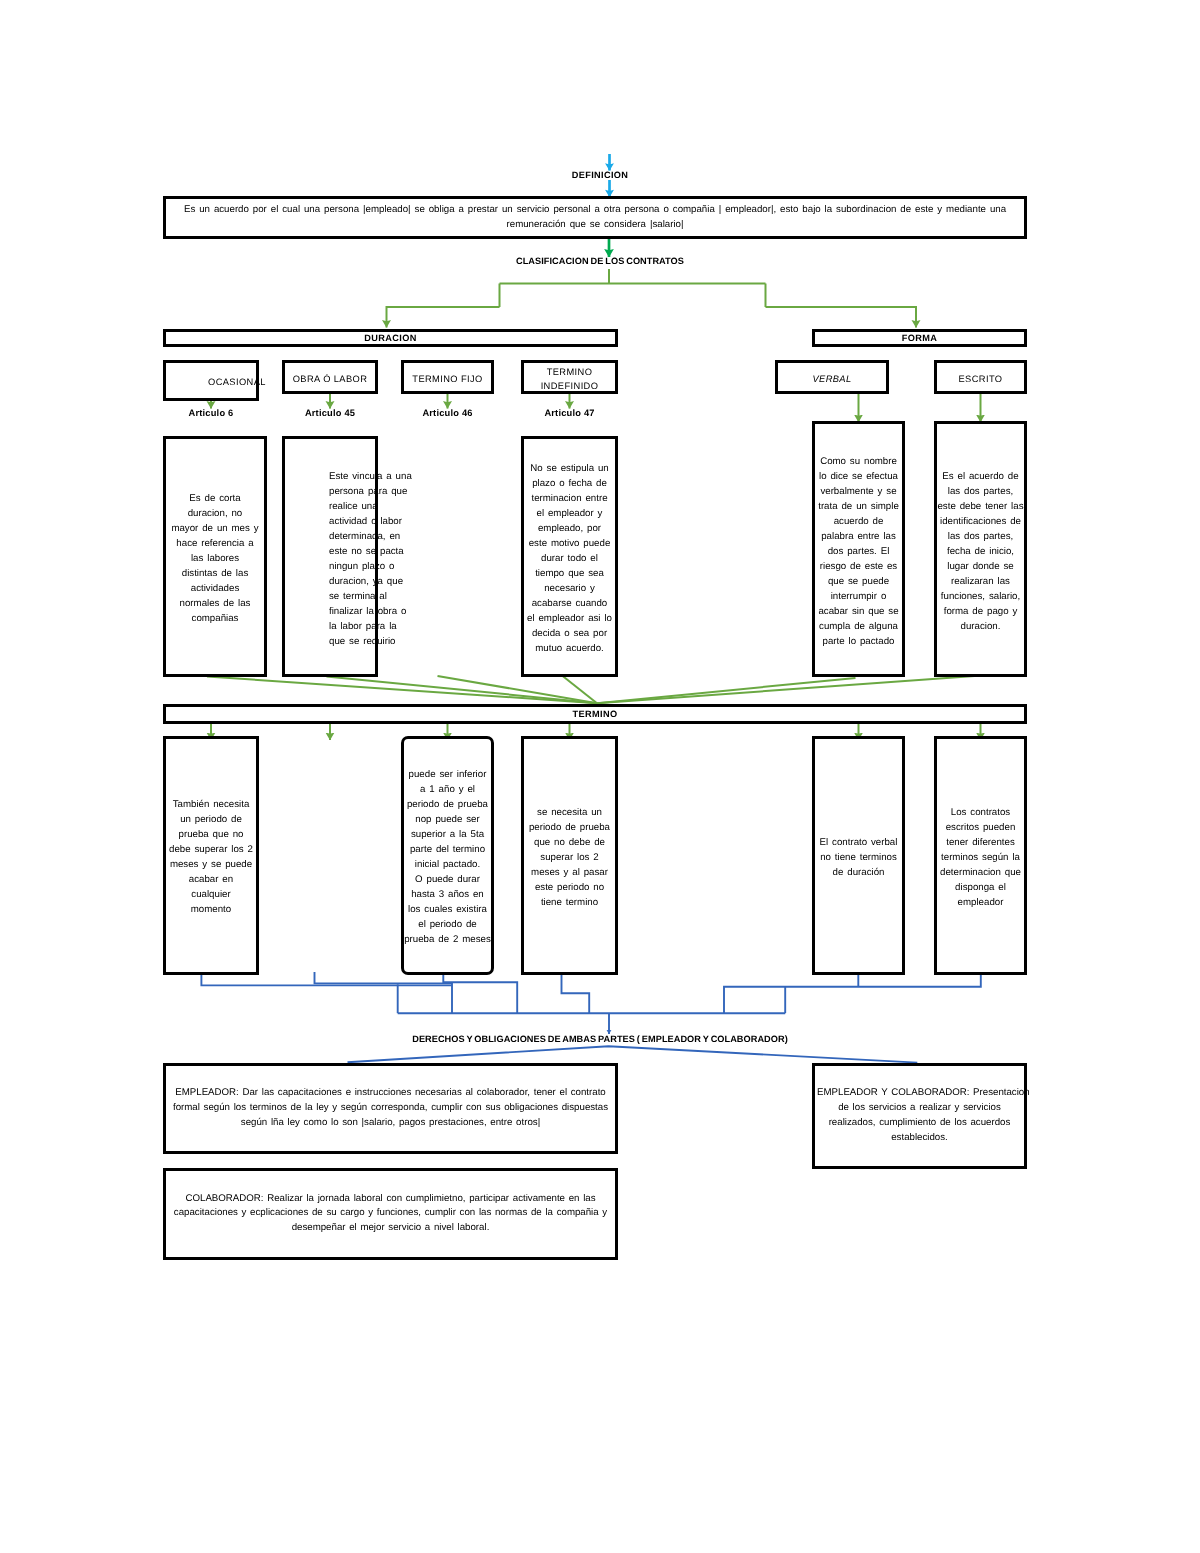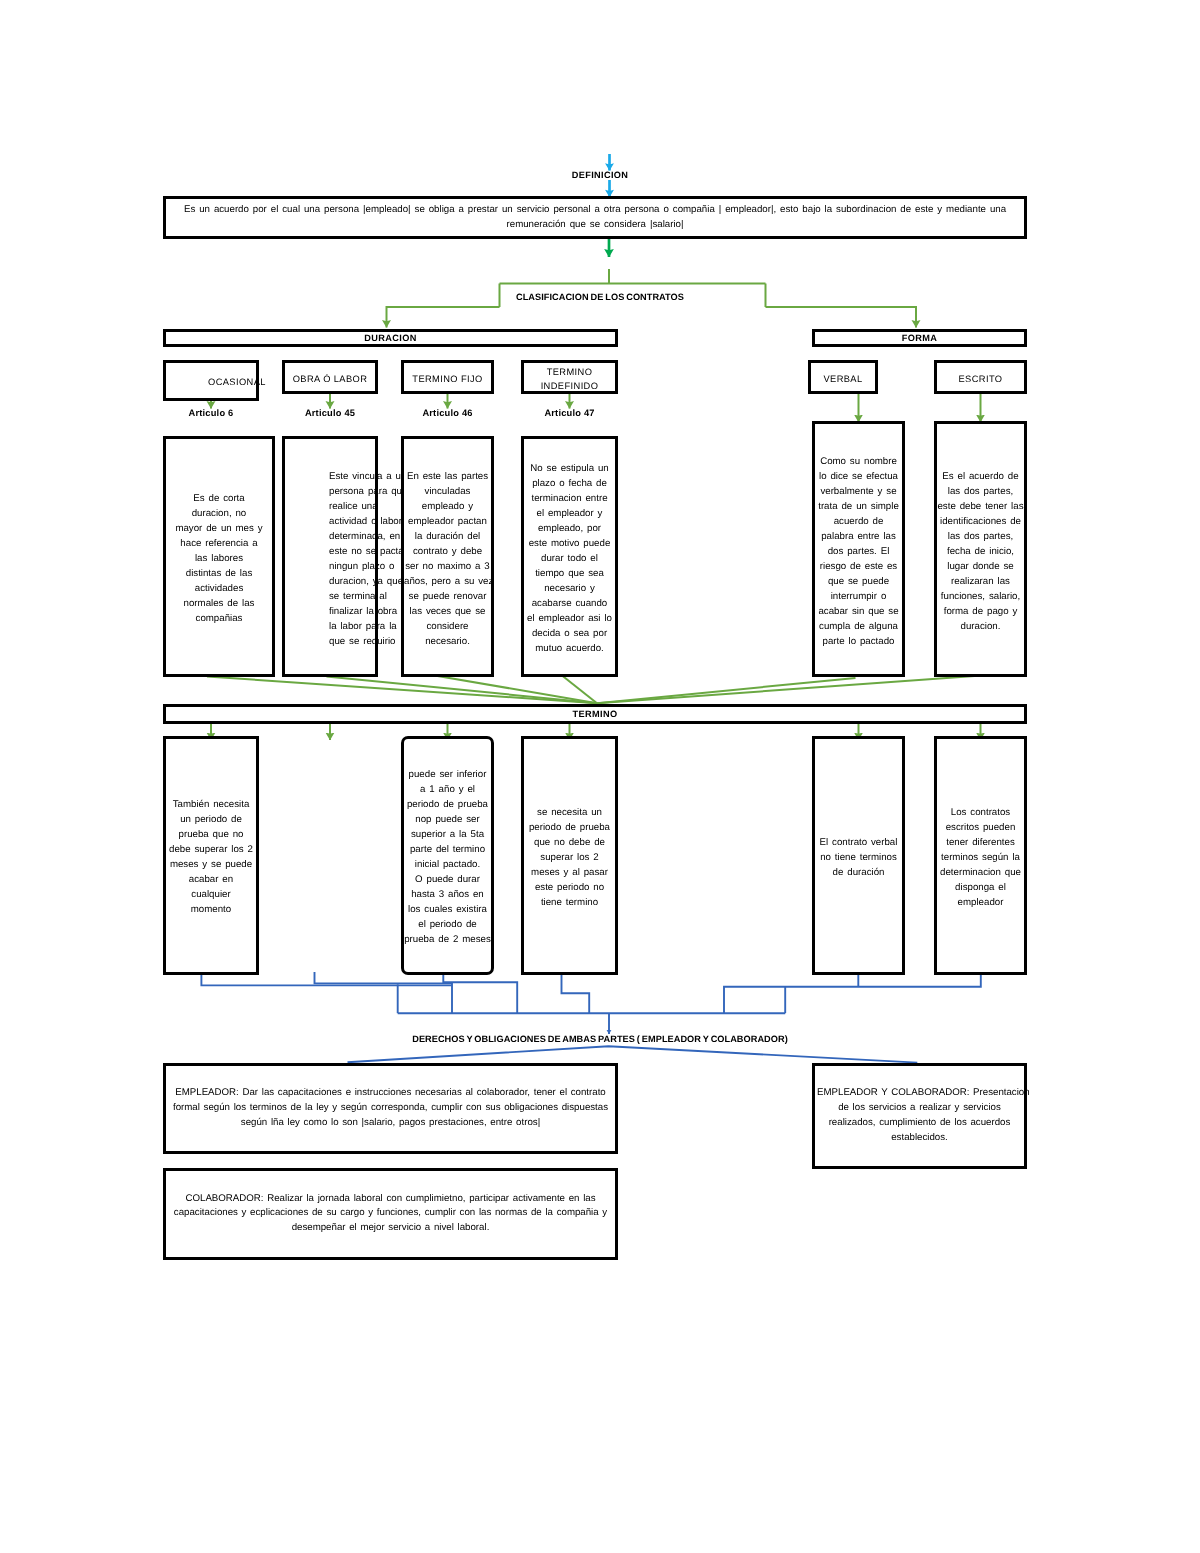--- a/index.html
+++ b/index.html
@@ -81,21 +81,21 @@
 
 
 <div class="lbl" style="left:0px;top:169.5px;width:1200px;">
   <span>DEFINICION</span>
 </div>
 
 <div class="box" id="defbox" style="left:163px;top:196px;width:864px;height:42.5px;">
   <span>Es un acuerdo por el cual una persona |empleado| se obliga a prestar un servicio personal a otra persona o compañia | empleador|, esto bajo la subordinacion de este y mediante una<br>remuneración que se considera |salario|</span>
 </div>
 
-<div class="lbl long" style="left:0px;top:256px;width:1200px;margin-top:36px;">
+<div class="lbl long" style="left:0px;top:256px;width:1200px;">
   <span>CLASIFICACION DE LOS CONTRATOS</span>
 </div>
 
 <div class="box hdr" style="left:163px;top:328.5px;width:455px;height:18.5px;">
   <span>DURACION</span>
 </div>
 
 <div class="box hdr" style="left:812px;top:328.5px;width:215px;height:18.5px;">
   <span>FORMA</span>
 </div>
@@ -113,38 +113,35 @@
     </div>
 <div class="box tbox" style="left:282px;top:359.5px;width:96px;height:34.5px;">
       <span>OBRA Ó LABOR</span>
     </div>
 <div class="box tbox" style="left:401px;top:359.5px;width:93px;height:34.5px;">
       <span>TERMINO FIJO</span>
     </div>
 <div class="box tbox" style="left:521px;top:359.5px;width:97px;height:34.5px;">
       <span>TERMINO INDEFINIDO</span>
     </div>
-<div class="box tbox" style="left:808px;top:359.5px;width:70px;height:34.5px;">
+<div class="box tbox" style="left:775px;top:359.5px;width:114px;height:34.5px;font-style:italic;">
       <span>VERBAL</span>
     </div>
 <div class="box tbox" style="left:934px;top:359.5px;width:93px;height:34.5px;">
       <span>ESCRITO</span>
     </div>
 <div class="lbl art" style="left:161.0px;top:408px;width:100px;"><span>Articulo 6</span></div>
 <div class="lbl art" style="left:280.0px;top:408px;width:100px;"><span>Articulo 45</span></div>
 <div class="lbl art" style="left:397.5px;top:408px;width:100px;"><span>Articulo 46</span></div>
 <div class="lbl art" style="left:519.5px;top:408px;width:100px;"><span>Articulo 47</span></div>
-<div class="box dbox" style="left:163px;top:436px;width:112px;height:241px;">
+<div class="box dbox" style="left:163px;top:436px;width:104px;height:241px;">
       <span>Es de corta<br>duracion, no<br>mayor de un mes y<br>hace referencia a<br>las labores<br>distintas de las<br>actividades<br>normales de las<br>compañias</span>
     </div>
 <div class="box dbox" style="left:282px;top:436px;width:96px;height:241px;padding-left:44px;">
       <span>Este vincula a una<br>persona para que<br>realice una<br>actividad o labor<br>determinada, en<br>este no se pacta<br>ningun plazo o<br>duracion, ya que<br>se termina al<br>finalizar la obra o<br>la labor para la<br>que se requirio</span>
-    </div>
-<div class="box dbox" style="left:401px;top:436px;width:93px;height:241px;">
-      <span>En este las partes<br>vinculadas<br>empleado y<br>empleador pactan<br>la duración del<br>contrato y debe<br>ser no maximo a 3<br>años, pero a su vez<br>se puede renovar<br>las veces que se<br>considere<br>necesario.</span>
     </div>
 <div class="box dbox" style="left:521px;top:436px;width:97px;height:241px;">
       <span>No se estipula un<br>plazo o fecha de<br>terminacion entre<br>el empleador y<br>empleado, por<br>este motivo puede<br>durar todo el<br>tiempo que sea<br>necesario y<br>acabarse cuando<br>el empleador asi lo<br>decida o sea por<br>mutuo acuerdo.</span>
     </div>
 <div class="box dbox" style="left:812px;top:420.5px;width:93px;height:256.5px;">
       <span>Como su nombre<br>lo dice se efectua<br>verbalmente y se<br>trata de un simple<br>acuerdo de<br>palabra entre las<br>dos partes.    El<br>riesgo de este es<br>que se puede<br>interrumpir o<br>acabar sin que se<br>cumpla de alguna<br>parte lo pactado</span>
     </div>
 <div class="box dbox" style="left:934px;top:420.5px;width:93px;height:256.5px;">
       <span>Es el acuerdo de<br>las dos partes,<br>este debe tener las<br>identificaciones de<br>las dos partes,<br>fecha de inicio,<br>lugar donde se<br>realizaran las<br>funciones, salario,<br>forma de pago y<br>duracion.</span>
     </div>

